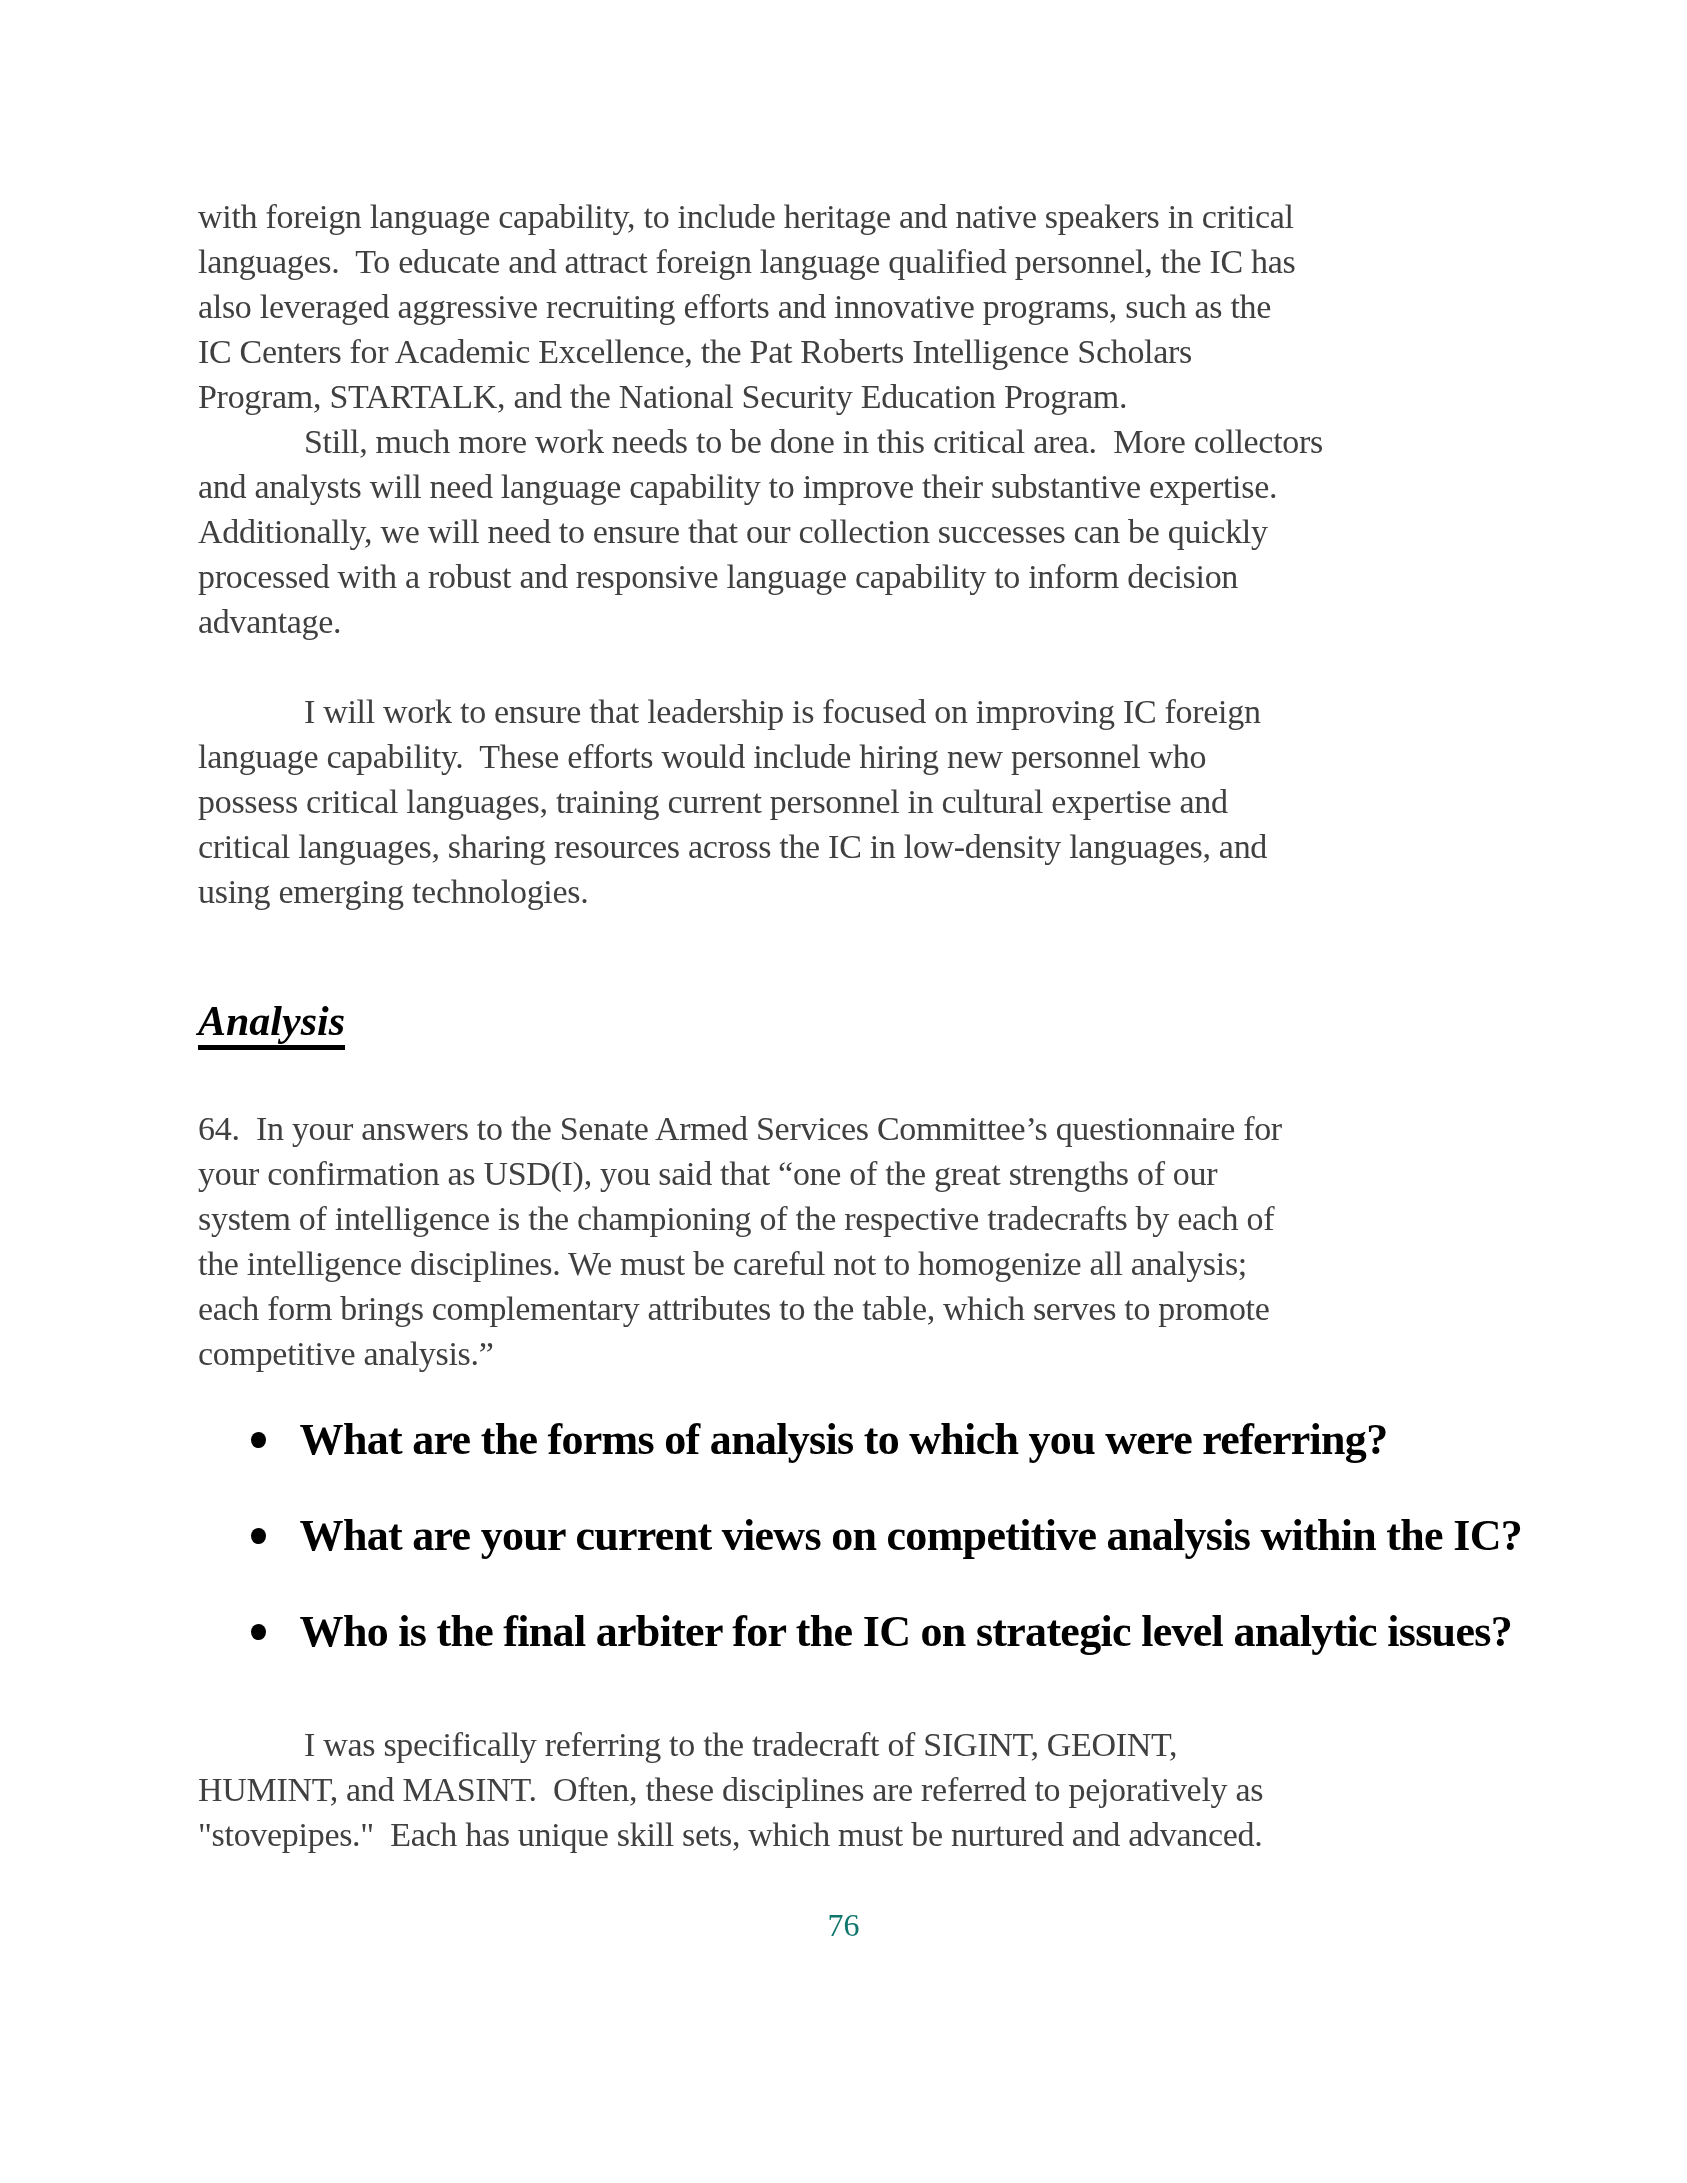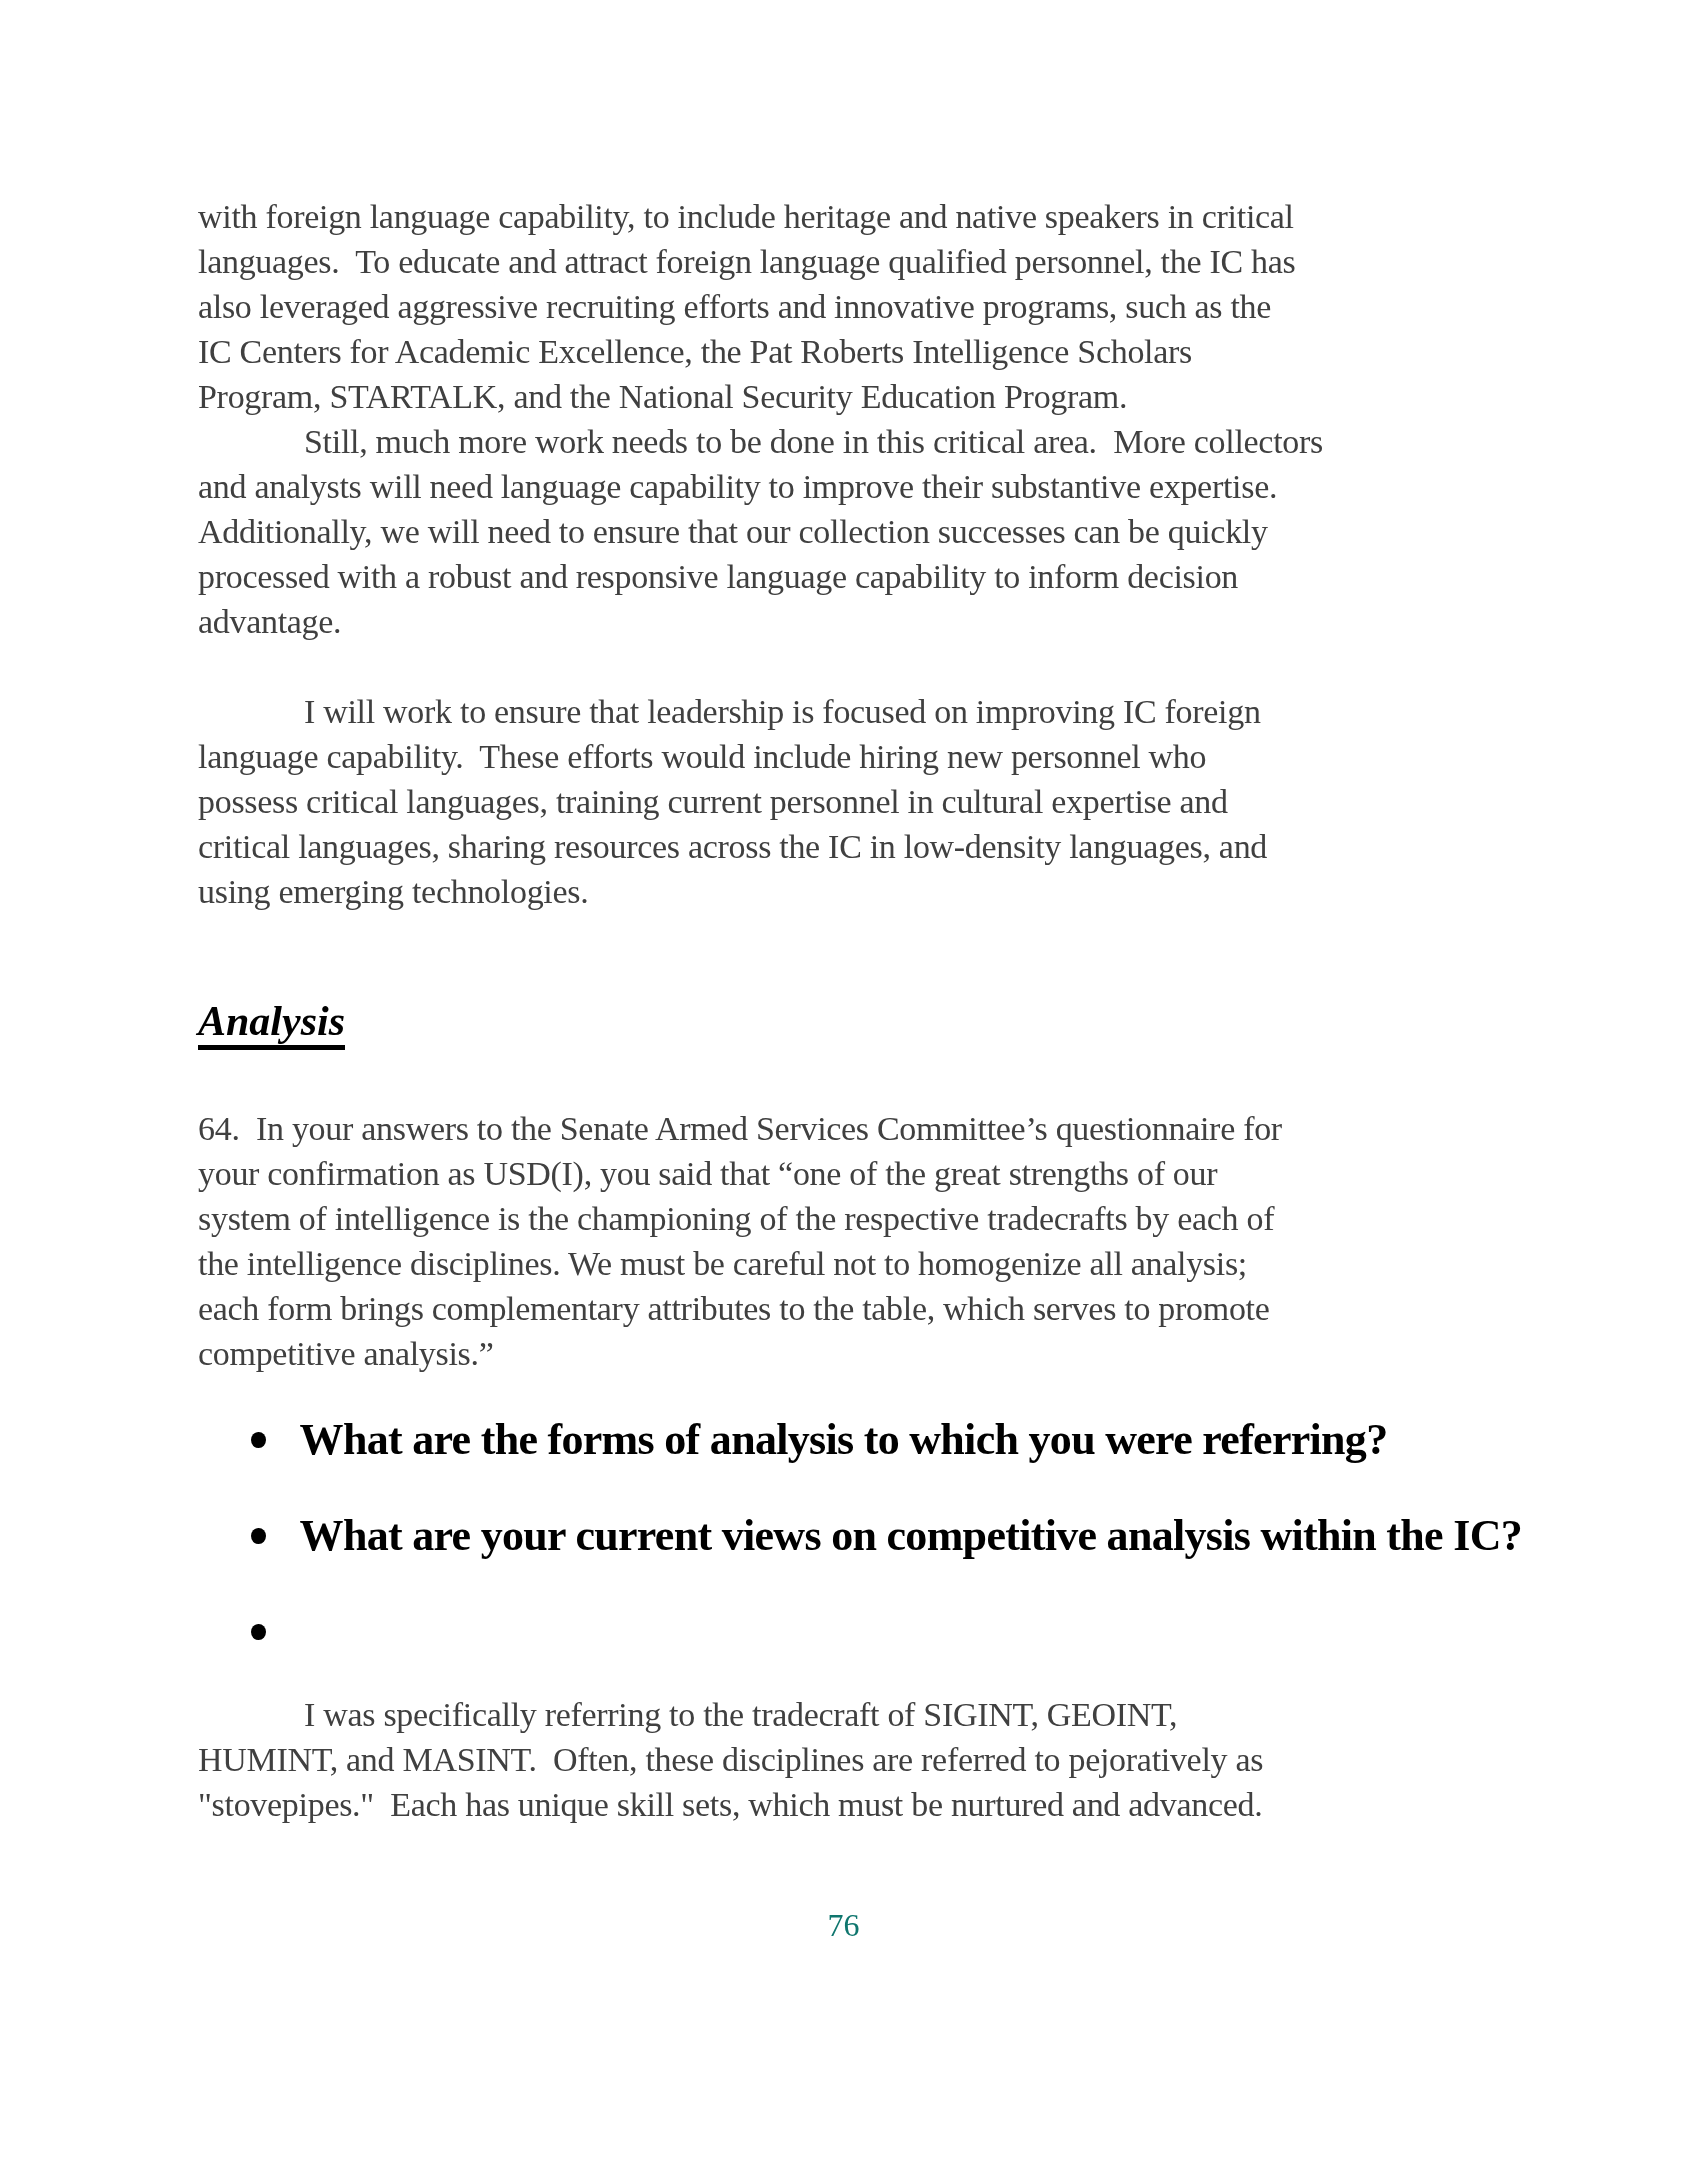--- a/index.html
+++ b/index.html
@@ -28,21 +28,21 @@
     line-height: 45px;
     letter-spacing: -0.3px;
     white-space: pre-wrap;
     color: #404040;
   }
   .indent {
     text-indent: 106px;
   }
   .mt-one-line { margin-top: 45px; }
   .mt-after-heading { margin-top: 56px; }
-  .mt-answer   { margin-top: 52px; }
+  .mt-answer   { margin-top: 68px; }
 
   .heading {
     margin: 85px 0 0 0;
     font-size: 42px;
     line-height: 45px;
     font-weight: bold;
     font-style: italic;
   }
   .heading-text {
     display: inline-block;
@@ -126,20 +126,21 @@
         <span class="bullet-text">What are the forms of analysis to which you were referring?</span>
       </div>
 
       <div class="bullet-item">
         <span class="bullet-dot"></span>
         <span class="bullet-text">What are your current views on competitive analysis within the IC?</span>
       </div>
 
       <div class="bullet-item">
         <span class="bullet-dot"></span>
+        <span class="bullet-text">Who is the final arbiter for the IC on strategic level analytic issues?</span>
       </div>
 
     </div>
 
     <p class="para indent mt-answer">I was specifically referring to the tradecraft of SIGINT, GEOINT,
 HUMINT, and MASINT.  Often, these disciplines are referred to pejoratively as
 "stovepipes."  Each has unique skill sets, which must be nurtured and advanced.</p>
 
   </div>
 

